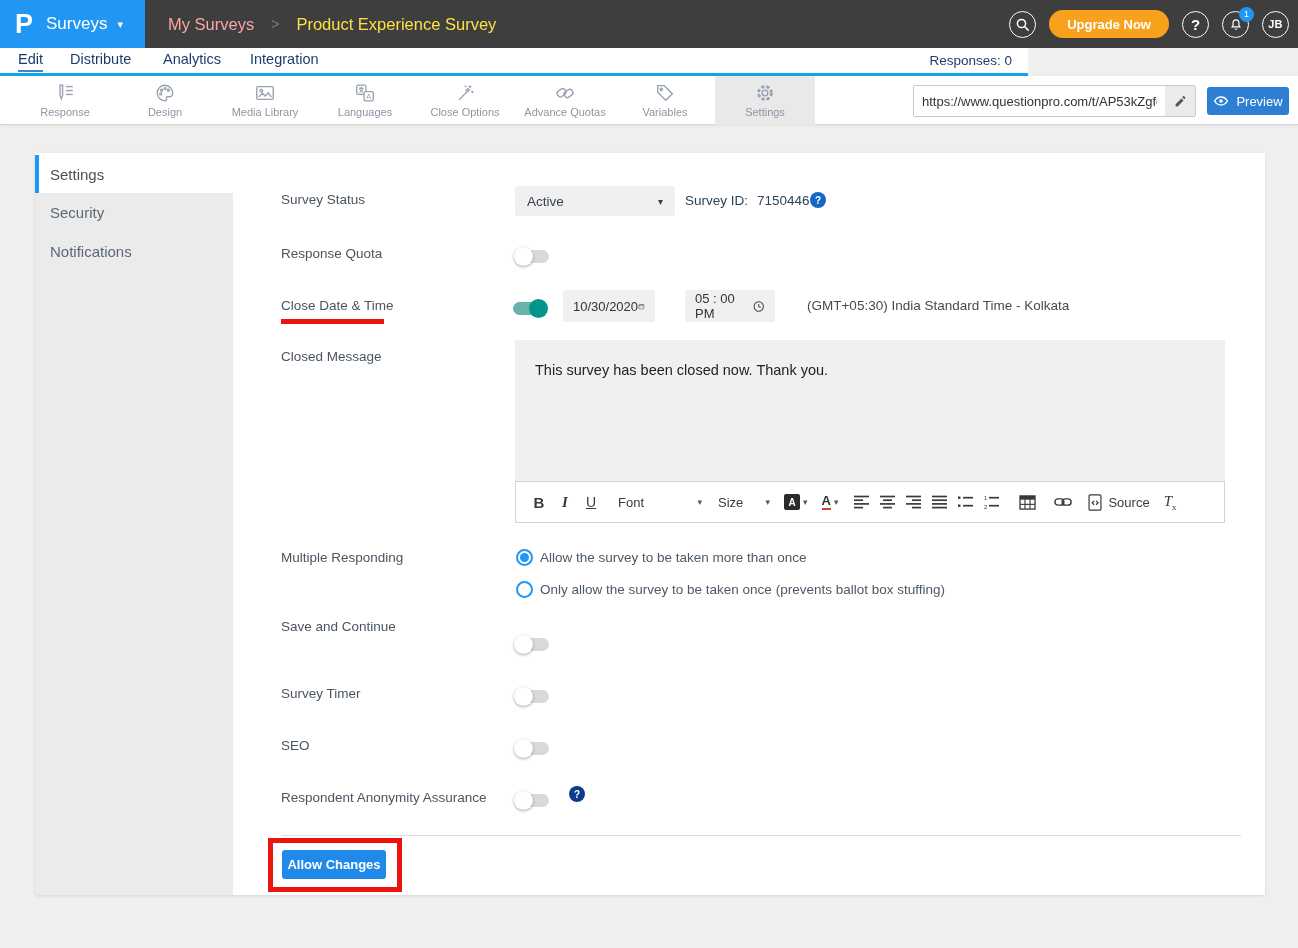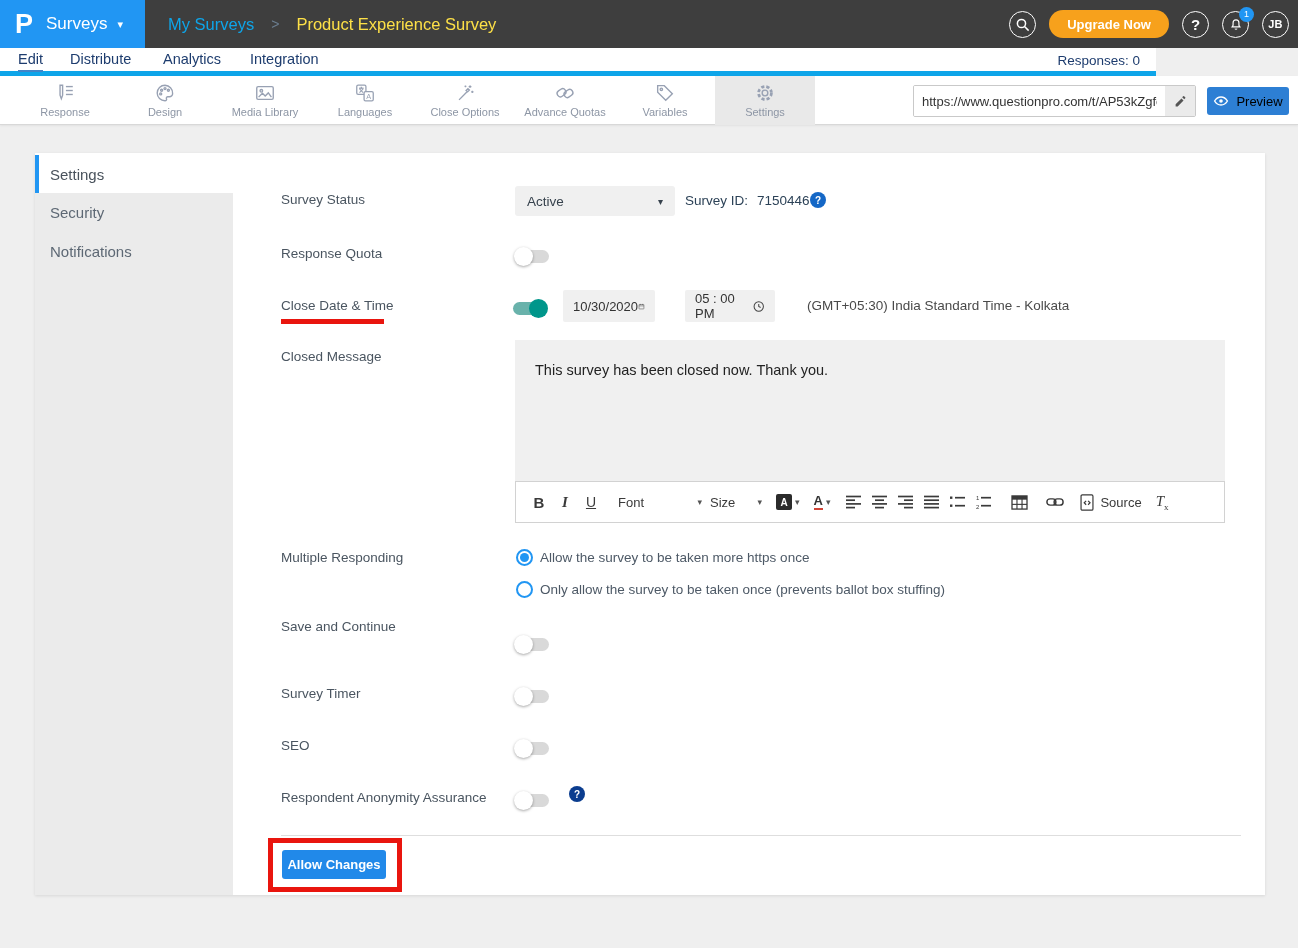--- a/index.html
+++ b/index.html
@@ -7,47 +7,47 @@
   body { font-family:"Liberation Sans","DejaVu Sans",sans-serif; background:#efefef; color:#333; overflow:hidden; }
   .screen { position:relative; width:1298px; height:948px; background:#efefef; }
 
   
   .topbar { position:absolute; left:0; top:0; width:1298px; height:48px; background:var(--header-dark,#3e3e3e); }
   .brand { position:absolute; left:0; top:0; width:145px; height:48px; background:var(--header-blue,#2196f3); display:flex; align-items:center; cursor:pointer; }
   .brand .logo { margin-left:15px; font-size:27px; font-weight:bold; color:#fff; line-height:1; }
   .brand .prod { margin-left:13px; font-size:17px; color:#fff; font-weight:400; }
   .brand .caret { margin-left:10px; color:#fff; font-size:11px; }
   .crumbs { position:absolute; left:168px; top:0; height:48px; display:flex; align-items:center; font-size:16.5px; }
-  .crumbs .parent { color:#0ea5e9; cursor:pointer; }
+  .crumbs .parent { color:#fca5a5; cursor:pointer; }
   .crumbs .sep { color:#6b7e90; margin:0 17px; font-size:14px; }
   .crumbs .current { color:#fde047; }
   .top-actions { position:absolute; right:9px; top:0; height:48px; display:flex; align-items:center; gap:13px; }
   .circle-btn { width:27px; height:27px; border:1.6px solid #fff; border-radius:50%; display:flex; align-items:center; justify-content:center; color:#fff; cursor:pointer; flex:0 0 auto; position:relative; }
   .circle-btn .q { font-size:15px; font-weight:bold; }
   .circle-btn .initials { font-size:11px; font-weight:bold; letter-spacing:.3px; }
   .upgrade-btn { height:28px; padding:0 18px; border:none; border-radius:14px; background:var(--accent-orange,#f7a11c); color:#fff; font-size:13px; font-weight:bold; font-family:inherit; cursor:pointer; }
   .badge { position:absolute; top:-5px; right:-6px; width:15px; height:15px; border-radius:50%; background:var(--header-blue,#2196f3); color:#fff; font-size:9px; display:flex; align-items:center; justify-content:center; }
 
   
-  .tabbar { position:absolute; left:0; top:48px; width:1156px; height:28px; background:#fff; border-bottom:5px solid #0ea5e9; }
+  .tabbar { position:absolute; left:0; top:48px; width:1028px; height:28px; background:#fff; border-bottom:3px solid #0ea5e9; }
   .tab { position:absolute; top:3px; font-size:14.5px; color:var(--nav-navy,#1d3c6e); cursor:pointer; padding-bottom:3px; }
   .tab.active { border-bottom:2px solid var(--tab-underline,#4285c8); }
   .tab-edit{left:18px} .tab-distribute{left:70px} .tab-analytics{left:163px} .tab-integration{left:250px}
   .responses { position:absolute; right:16px; top:5px; font-size:13.5px; color:var(--nav-navy,#1d3c6e); }
 
   
   .toolbar { position:absolute; left:0; top:76px; width:1298px; height:49px; background:#fff; border-bottom:1px solid #d8d8d8; box-shadow:0 1px 2px rgba(0,0,0,.06); }
   .tb-item { position:absolute; top:0; width:100px; height:49px; display:flex; flex-direction:column; align-items:center; cursor:pointer; }
   .tb-item.active { background:#e9e9e9; }
   .tb-item svg { margin-top:6px; }
   .tb-item .tb-label { margin-top:2px; font-size:11px; color:#8d96a5; white-space:nowrap; }
   .url-wrap { position:absolute; left:913px; top:9px; width:283px; height:32px; border:1px solid #c9c9c9; border-radius:2px; background:#fff; display:flex; overflow:hidden; }
   .url-wrap input { flex:1; border:none; outline:none; padding:0 8px; font-size:13px; color:#333; font-family:inherit; background:#fff; min-width:0; }
   .url-edit { width:30px; background:#ebebeb; display:flex; align-items:center; justify-content:center; cursor:pointer; }
-  .preview-btn { position:absolute; left:1207px; top:11px; width:82px; height:28px; border:none; border-radius:3px; background:var(--preview-btn,#2d7fd4); color:#000000; font-size:13px; font-family:inherit; display:flex; align-items:center; justify-content:center; gap:7px; cursor:pointer; }
+  .preview-btn { position:absolute; left:1207px; top:11px; width:82px; height:28px; border:none; border-radius:3px; background:var(--preview-btn,#2d7fd4); color:#ffffff; font-size:13px; font-family:inherit; display:flex; align-items:center; justify-content:center; gap:7px; cursor:pointer; }
 
   
   .card { position:absolute; left:35px; top:153px; width:1230px; height:742px; background:#fff; box-shadow:0 1px 3px rgba(0,0,0,.10); }
   .side-grey { position:absolute; left:0; top:40px; width:198px; height:702px; background:var(--sidebar-grey,#ebebeb); }
   .side-item { position:absolute; left:0; width:198px; height:39px; display:flex; align-items:center; padding-left:15px; font-size:15px; color:#5d6874; cursor:pointer; }
   .side-item.active { top:2px; height:38px; background:#fff; border-left:4px solid var(--header-blue,#2196f3); padding-left:11px; color:#49525c; }
   .side-security { top:40px; } .side-notifications { top:79px; }
 
   .flabel { position:absolute; left:246px; height:20px; line-height:20px; font-size:13.5px; color:#4a5560; white-space:nowrap; }
 
@@ -74,21 +74,21 @@
   .editor { position:absolute; left:480px; top:187px; width:710px; }
   .ed-content { width:710px; height:141px; background:var(--field-grey,#f0f0f0); padding:22px 20px; font-size:14.5px; color:#222; cursor:text; }
   .ed-toolbar { width:710px; height:42px; background:#fff; border:1px solid #d2d2d2; display:flex; align-items:center; padding:0 10px; color:#3a3a3a; }
   .ed-btn { height:26px; min-width:26px; display:flex; align-items:center; justify-content:center; cursor:pointer; flex:0 0 auto; }
   .ed-b { font-size:15px; font-weight:bold; }
   .ed-i { font-size:15px; font-style:italic; font-family:"Liberation Serif",serif; font-weight:bold; }
   .ed-u { font-size:14px; text-decoration:underline; }
   .ed-dd { display:flex; align-items:center; justify-content:space-between; font-size:13px; color:#3a3a3a; cursor:pointer; }
   .ed-dd .caret { font-size:9px; color:#555; }
   .ed-font { width:84px; margin-left:14px; }
-  .ed-size { width:52px; margin-left:8px; }
+  .ed-size { width:52px; margin-left:16px; }
   .ed-color { display:flex; align-items:center; gap:3px; cursor:pointer; margin-left:14px; }
   .ed-color .abox { width:16px; height:16px; background:#2b2b2b; border-radius:2px; color:#fff; font-size:10px; font-weight:bold; display:flex; align-items:center; justify-content:center; }
   .ed-color .atext { font-size:13px; font-weight:bold; color:#333; border-bottom:2px solid #d04437; line-height:14px; }
   .ed-color .caret { font-size:9px; color:#555; }
   .ed-group { display:flex; align-items:center; margin-left:10px; }
   .ed-src { display:flex; align-items:center; gap:6px; font-size:13px; margin-left:12px; cursor:pointer; }
   .ed-tx { font-family:"Liberation Serif",serif; font-style:italic; font-size:15px; margin-left:14px; cursor:pointer; }
   .ed-tx sub { font-size:9px; font-style:normal; }
 
   .radio { position:absolute; left:481px; width:17px; height:17px; border:2px solid var(--radio-blue,#2196f3); border-radius:50%; background:#fff; cursor:pointer; }
@@ -378,21 +378,21 @@
               <path d="M7 8l-2.3 2.3L7 12.6M9.3 8l2.3 2.3-2.3 2.3"></path>
             </svg>
           <span>Source</span>
         </div>
         <div class="ed-tx"><span>T</span><sub>x</sub></div>
       </div>
     </div>
 
     <div class="flabel" style="top:395px">Multiple Responding</div>
     <div class="radio sel" style="top:396px"></div>
-    <div class="radio-label" style="top:395px">Allow the survey to be taken more https once</div>
+    <div class="radio-label" style="top:395px">Allow the survey to be taken more than once</div>
     <div class="radio" style="top:428px"></div>
     <div class="radio-label" style="top:427px">Only allow the survey to be taken once (prevents ballot box stuffing)</div>
 
     <div class="flabel" style="top:464px">Save and Continue</div>
     <div class="toggle" style="left:480px;top:482px">
         <div class="track"></div>
         <div class="knob"></div>
       </div>
 
     <div class="flabel" style="top:531px">Survey Timer</div>

